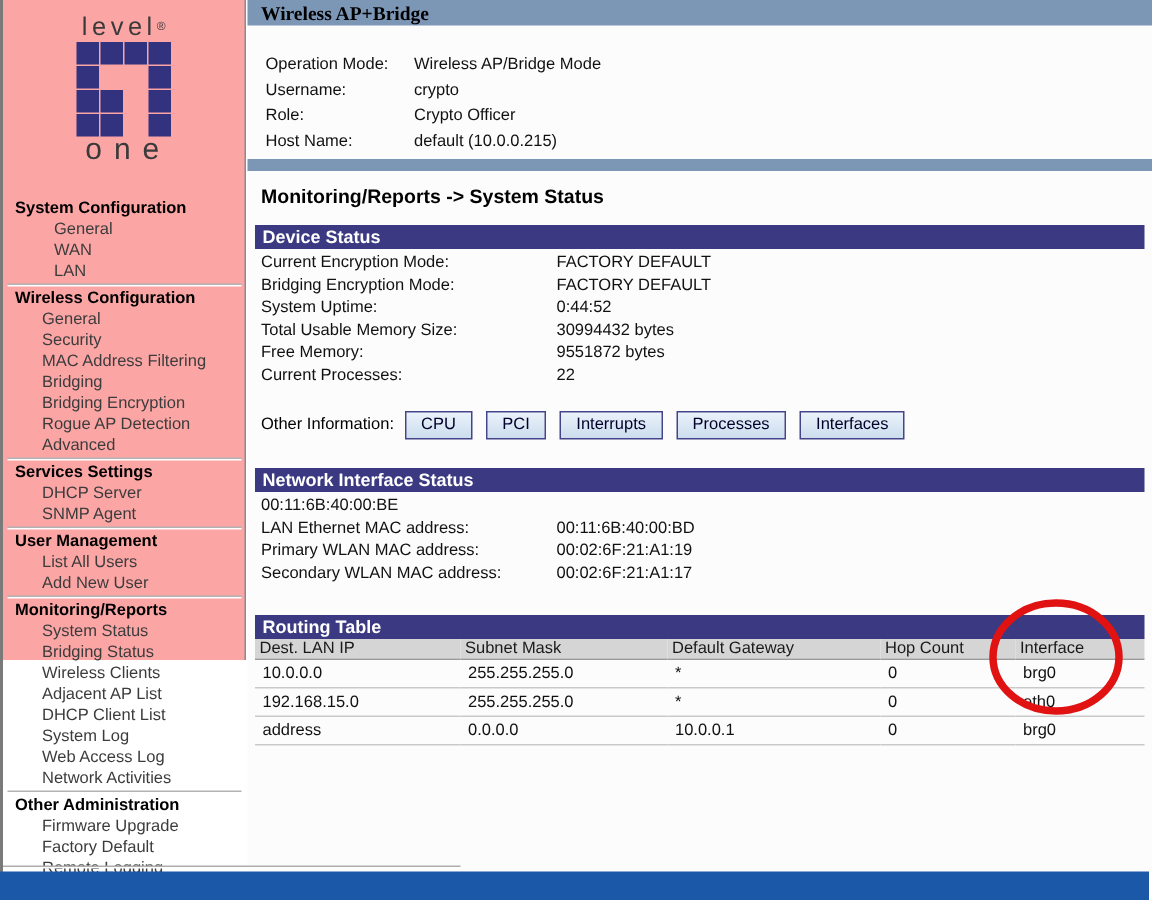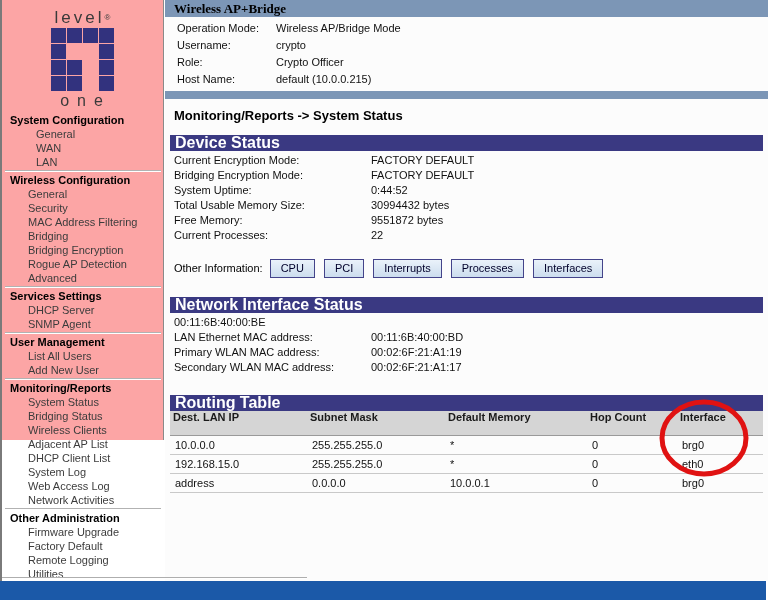--- a/index.html
+++ b/index.html
@@ -15,63 +15,63 @@
   
   .sidebar { position:absolute; left:2px; top:0; width:162px; height:440px;
              background:#fca5a5; border-right:1px solid #8a8a8a; }
   .logo { width:100%; padding-top:9px; text-align:center; }
   .logo-level { font-size:17px; letter-spacing:3px; color:#3a3a3a; line-height:18px; }
   .logo-level .reg { font-size:8px; vertical-align:top; letter-spacing:0; }
   .logo-grid { width:65px; margin:1px auto 0 auto; display:grid;
                grid-template-columns:repeat(4,15px); grid-auto-rows:15px; gap:1px; justify-content:center; }
   .cell-on  { background:#32327E; }
   .cell-off { background:transparent; }
-  .logo-one { font-size:16px; letter-spacing:8px; color:#3a3a3a; line-height:17px; margin-top:1px; padding-left:6px; }
-
-  .menu { margin-top:4px; font-size:11px; }
+  .logo-one { font-size:20px; letter-spacing:8px; color:#3a3a3a; line-height:17px; margin-top:1px; padding-left:6px; }
+
+  .menu { margin-top:23px; font-size:11px; }
   .menu-title { font-weight:bold; color:#000; padding-left:8px; height:14px; line-height:14px; white-space:nowrap; }
   .menu-item  { display:block; color:#3c3c3c; text-decoration:none; padding-left:26px;
                 height:14px; line-height:14px; white-space:nowrap; cursor:pointer; }
   .menu-section.first .menu-item { padding-left:34px; }
   .sep { height:0; border-top:1px solid #b2b2b2; border-bottom:1px solid #ffffff; margin:1px 2px 1px 3px; }
 
   
   .main { position:absolute; left:165px; top:0; width:603px; height:581px; background:#FCFCFC; }
   .titlebar { height:17px; background:#7C96B6; padding-left:9px; font-size:13px; font-weight:bold;
               color:#000; line-height:17px;font-family:Liberation Serif, serif; }
-  .info { padding:3px 0 0 0; }
+  .info { padding:18px 0 0 0; }
   .info-row { height:17px; line-height:17px; font-size:11px; padding-left:12px; display:flex; }
   .info-label { width:99px; color:#111; }
   .info-value { color:#111; }
   .thinbar { height:8px; background:#7C96B6; margin-top:3px; }
 
   .page-title { margin:9px 0 0 9px; font-size:13px; font-weight:bold; color:#000; height:16px; }
 
-  .section-bar { height:16px; background:#3A3982; color:#fff; font-size:16px; font-weight:bold;
+  .section-bar { height:16px; background:#3A3982; color:#fff; font-size:12px; font-weight:bold;
                  line-height:16px; padding-left:5px; margin:0 5px; }
   .sec-device  { margin-top:11px; }
   .kv { padding:2px 0 0 0; }
   .kv-row { height:15px; line-height:15px; font-size:11px; padding-left:9px; display:flex; }
   .kv-label { width:197px; color:#111; }
   .kv-value { color:#111; }
 
   .other-info { margin:14px 0 0 9px; height:22px; display:flex; align-items:center; font-size:11px; }
   .oi-label { margin-right:7px; }
   .btn { margin-right:9px; padding:2px 10px 3px 10px; font-size:11px; color:#00002a;
          background:linear-gradient(#EAF2FA,#CCDDEE); border:1px solid #44448A; cursor:pointer;
          font-family:"Liberation Sans","DejaVu Sans",sans-serif; }
 
   .sec-net { margin-top:18px; }
   .sec-routing { margin-top:20px; }
 
   .rtable { margin:0 5px; width:593px; border-collapse:collapse; table-layout:fixed; font-size:11px; }
   .rtable col.c1{width:137px;} .rtable col.c2{width:138px;} .rtable col.c3{width:142px;}
   .rtable col.c4{width:90px;}  .rtable col.c5{width:86px;}
-  .rtable th { background:#D5D5D5; font-weight:bold; text-align:left; height:13px;
-               padding:0 0 12px 3px; color:#1a1a1a; border-bottom:1px solid #9a9a9a; }
+  .rtable th { background:#D5D5D5; font-weight:normal; text-align:left; height:13px;
+               padding:0 0 0 3px; color:#1a1a1a; border-bottom:1px solid #9a9a9a; }
   .rtable td { height:19px; padding:0 0 0 5px; color:#111; border-bottom:1px solid #C9C9C9; }
 
   .annotation { position:absolute; left:492px; top:398px; width:94px; height:80px; pointer-events:none; }
 </style>
 </head>
 <body>
 
 <div class="page">
   <div class="left-edge"></div>
 
@@ -244,21 +244,21 @@
             <col class="c1">
             <col class="c2">
             <col class="c3">
             <col class="c4">
             <col class="c5">
           </colgroup>
         <thead>
           <tr>
             <th>Dest. LAN IP</th>
             <th>Subnet Mask</th>
-            <th>Default Memory</th>
+            <th>Default Gateway</th>
             <th>Hop Count</th>
             <th>Interface</th>
           </tr>
         </thead>
         <tbody>
           <tr>
             <td>10.0.0.0</td>
             <td>255.255.255.0</td>
             <td>*</td>
             <td>0</td>

